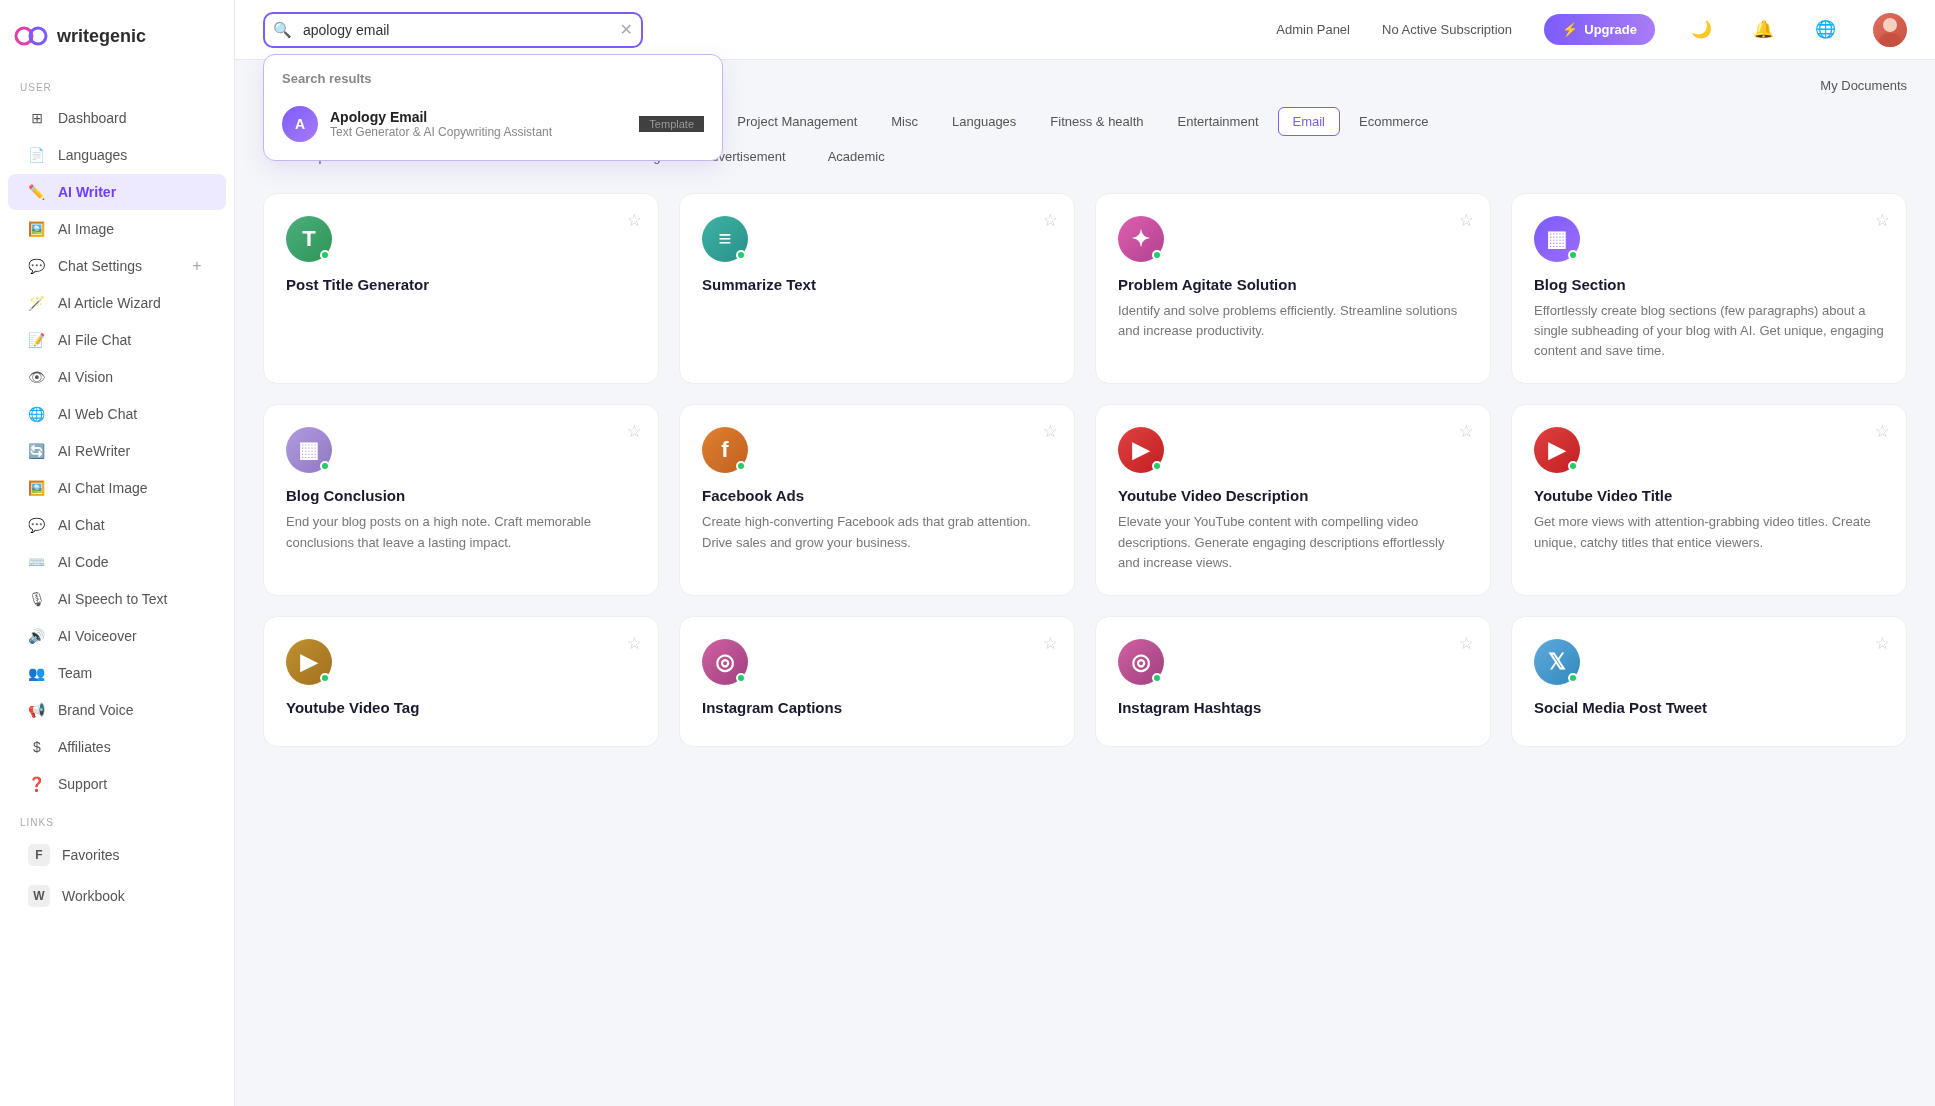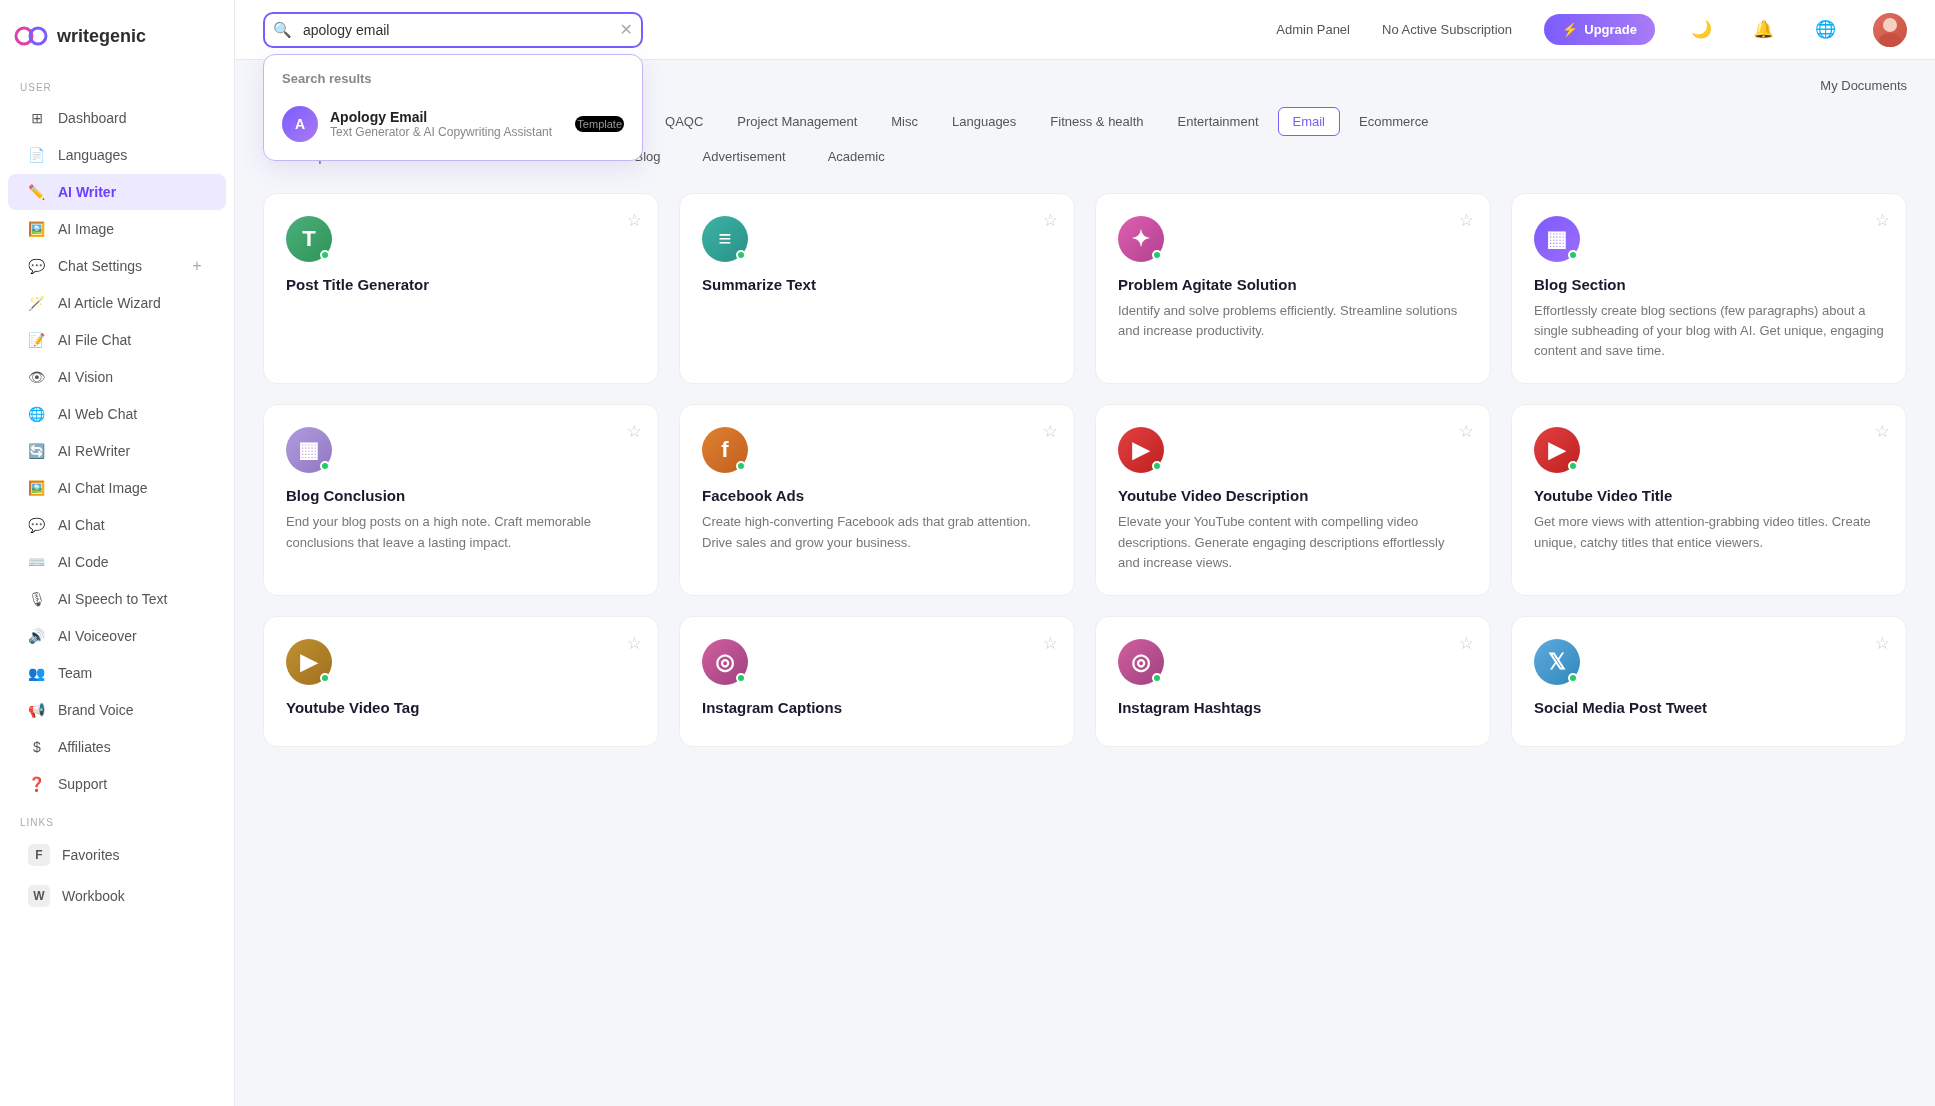--- a/index.html
+++ b/index.html
@@ -98,21 +98,21 @@
     }
     .search-clear {
       position: absolute; right: 10px; color: #aaa; cursor: pointer; font-size: 16px;
     }
 
     
     .search-dropdown {
       position: absolute;
       top: calc(100% + 6px);
       left: 0;
-      width: 380px;
+      width: 460px;
       background: #fff;
       border: 1.5px solid #c5b5f5;
       border-radius: 12px;
       box-shadow: 0 8px 24px rgba(100,80,200,0.12);
       z-index: 100;
       padding: 16px 0 8px;
     }
     .search-results-label {
       font-size: 13px; font-weight: 600; color: #888; padding: 0 18px 10px;
     }
@@ -124,21 +124,21 @@
     .search-result-avatar {
       width: 36px; height: 36px; border-radius: 50%;
       background: linear-gradient(135deg, #7c5cfc, #a87cf5);
       display: flex; align-items: center; justify-content: center;
       color: #fff; font-size: 14px; font-weight: 700; flex-shrink: 0;
     }
     .search-result-text { flex: 1; }
     .search-result-name { font-size: 14px; font-weight: 600; color: #222; }
     .search-result-sub { font-size: 12px; color: #888; }
     .search-result-tag {
-      font-size: 11px; color: #999; background: #000000; border-radius: 8px; padding: 2px 2px;
+      font-size: 11px; color: #999; background: #404040; border-radius: 0; padding: 2px 10px;
     }
 
     .header-right {
       display: flex; align-items: center; gap: 32px;
     }
     .header-btn {
       font-size: 13px; color: #555; cursor: pointer; font-weight: 500;
     }
     .upgrade-btn {
       background: linear-gradient(90deg, #7c5cfc, #a87cf5);

